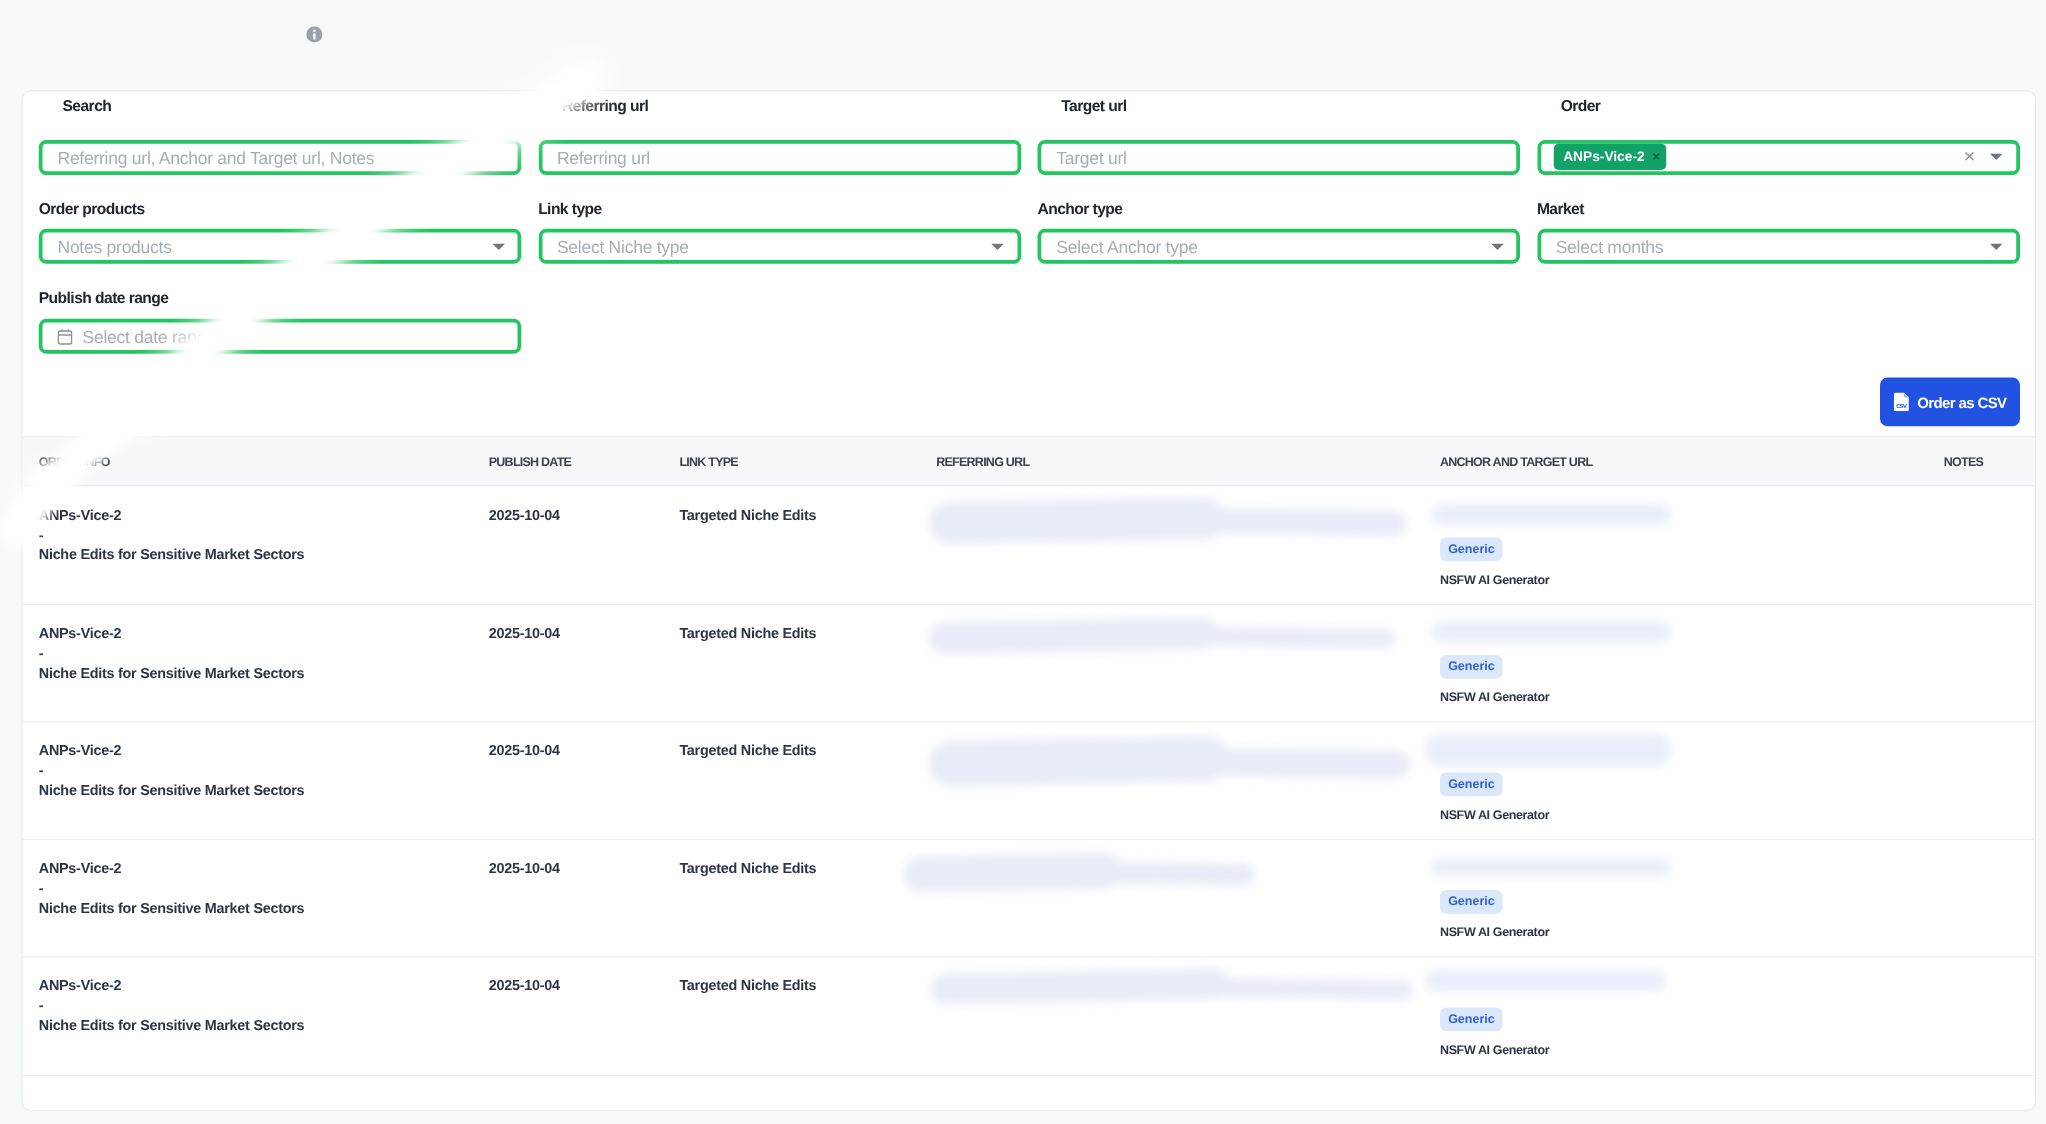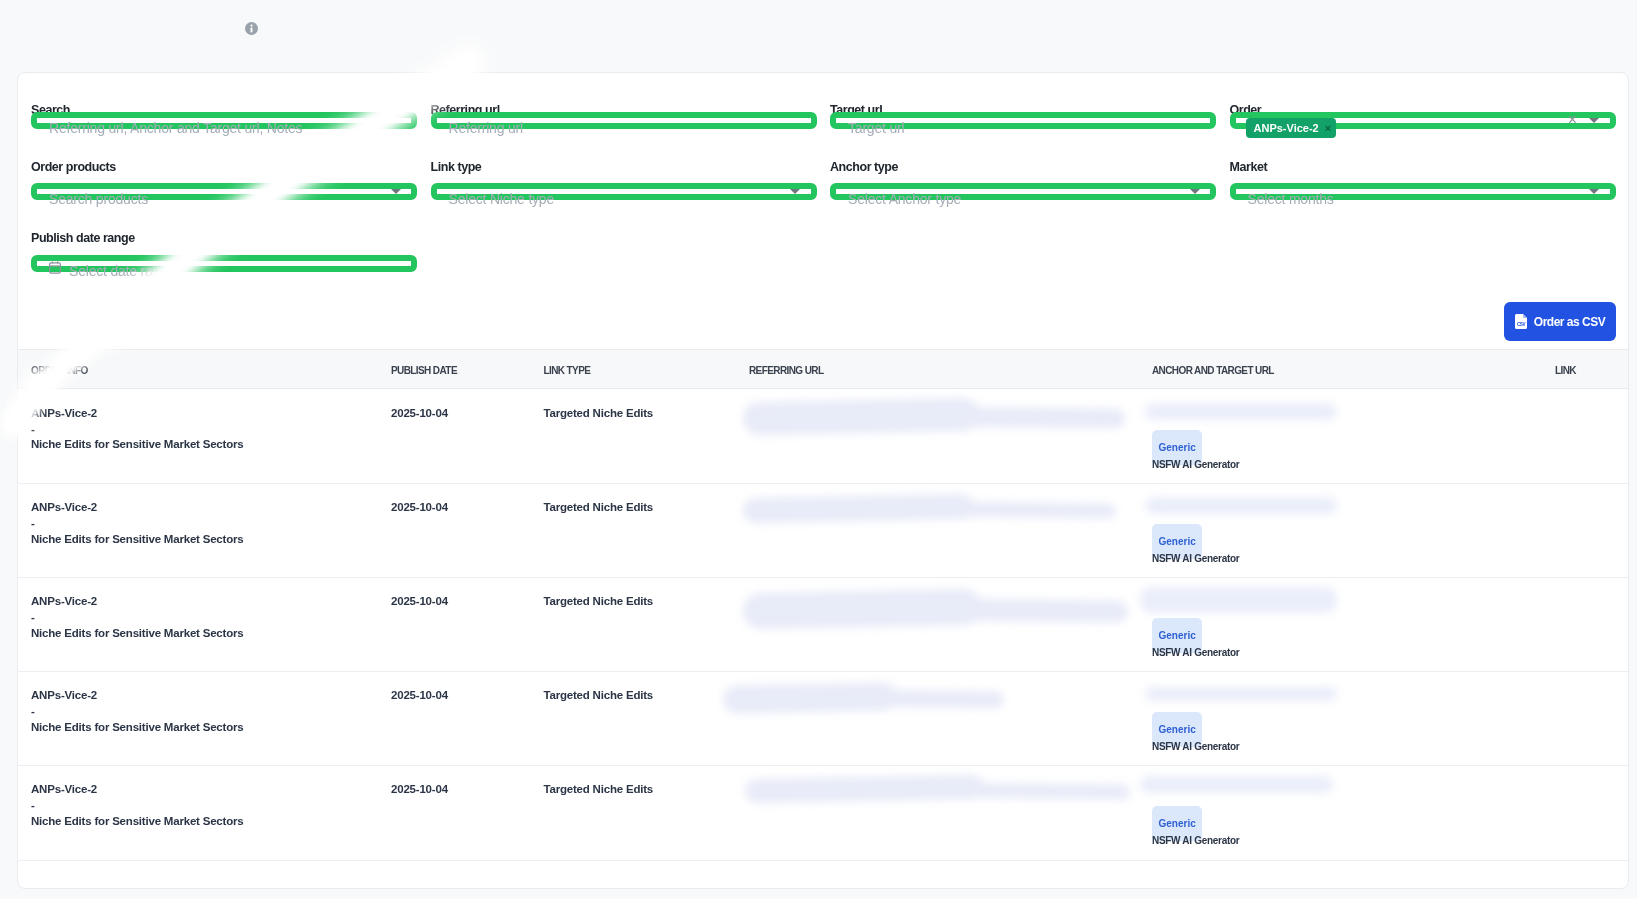--- a/index.html
+++ b/index.html
@@ -12,30 +12,30 @@
     color:#121519; letter-spacing:-1.5px; line-height:36px; }
   .title-info { position:absolute; left:245px; top:21px; width:13px; height:13px; z-index:3; }
 
   
   .card { position:absolute; left:16.5px; top:72px; width:1612px; height:817px;
     background:#ffffff; border:1px solid #e9ecef; border-radius:8px; }
   
 
   .flabel { position:absolute; font-size:12.5px; font-weight:700; color:#20262e;
     letter-spacing:-0.45px; line-height:17px; }
-  .finput { position:absolute; width:386px; height:17px; background:#fff;
-    border:6px solid #22c55e; border-radius:6px; display:flex; align-items:flex-start;
+  .finput { position:absolute; width:386px; height:28px; background:#fff;
+    border:3px solid #22c55e; border-radius:6px; display:flex; align-items:center;
     padding:0 12px; }
   .placeholder { font-size:14px; letter-spacing:-0.2px; color:#a5adb7; line-height:20px;
     white-space:nowrap; overflow:hidden; }
   .caret { position:absolute; right:10.5px; top:50%; margin-top:-2.2px; width:0; height:0;
     border-left:5.2px solid transparent; border-right:5.2px solid transparent;
     border-top:5px solid #70767e; }
   .col1 { left:13.5px; }  .col2 { left:413px; }  .col3 { left:812.5px; }  .col4 { left:1212px; }
-  .lrow1 { top:29px; }  .irow1 { top:38.5px; }
+  .lrow1 { top:4px;margin-left:19px; }  .irow1 { top:38.5px; }
   .lrow2 { top:85.5px; } .irow2 { top:110px; }
   .lrow3 { top:157px; }  .irow3 { top:182px; }
 
   .tag { display:inline-flex; align-items:center; height:20.5px; background:#12a268;
     border-radius:4px; padding:0 5px 0 8px; }
   .tag-label { color:#fff; font-size:11px; font-weight:700; line-height:20px; }
   .tag-x { color:rgba(8,40,28,0.55); font-size:11px; font-weight:700; margin-left:6px; line-height:20px; }
   .select-clear { position:absolute; right:29px; top:50%; margin-top:-8px; width:16px; height:16px;
     color:#8a929b; font-size:16px; line-height:15px; text-align:center; font-weight:400; }
 
@@ -54,21 +54,21 @@
     letter-spacing:-0.6px; line-height:15px; white-space:nowrap; }
 
   .trow { position:absolute; left:0; width:1610px; height:94.1px; }
   .trow .sep { position:absolute; left:0; bottom:0; width:100%; height:1px; background:#eceef1; }
   .cell-text { position:absolute; font-size:11.5px; font-weight:700; color:#2b3546;
     letter-spacing:-0.2px; line-height:15.7px; white-space:nowrap; }
   .c-order { left:13.5px; top:16.5px; width:350px; }
   .c-date  { left:373.5px; top:16.5px; }
   .c-link  { left:526px;  top:16.5px; }
 
-  .badge { position:absolute; left:1134.5px; top:40.5px; height:35px; background:#dbe8fc;
+  .badge { position:absolute; left:1134.5px; top:40.5px; height:19px; background:#dbe8fc;
     border-radius:5px; display:inline-flex; align-items:center; padding:0 6.5px;
     font-size:10px; font-weight:700; color:#2f60d2; line-height:19px; }
   .target-text { position:absolute; left:1134.5px; top:67.5px; font-size:10px; font-weight:700;
     letter-spacing:-0.3px; color:#2b3546; line-height:16px; white-space:nowrap; }
 
   
   .smear { position:absolute; filter:blur(4px); }
   .smear .s1, .smear .s2 { position:absolute; background:#e8ebf8; border-radius:22px; }
   .smear .s1 { left:0; top:2%; height:92%; width:62%; transform:rotate(-1.1deg); }
   .smear .s2 { left:28%; top:22%; height:56%; width:72%; transform:rotate(0.7deg); border-radius:14px; }
@@ -112,21 +112,21 @@
       <span class="tag">
         <span class="tag-label">ANPs-Vice-2</span>
         <span class="tag-x">×</span>
       </span>
       <span class="select-clear">×</span>
       <span class="caret"></span>
     </div>
 
     <div class="flabel col1 lrow2">Order products</div>
     <div class="finput col1 irow2">
-      <span class="placeholder">Search products</span>
+      <span class="placeholder">Notes products</span>
       <span class="caret"></span>
     </div>
 
     <div class="flabel col2 lrow2">Link type</div>
     <div class="finput col2 irow2">
       <span class="placeholder">Select Niche type</span>
       <span class="caret"></span>
     </div>
 
     <div class="flabel col3 lrow2">Anchor type</div>
@@ -165,21 +165,21 @@
       <span>Order as CSV</span>
     </button>
 
     <div class="tdivider"></div>
     <div class="thead">
       <div class="th" style="left:13.5px;">ORDER INFO</div>
       <div class="th" style="left:373.5px;">PUBLISH DATE</div>
       <div class="th" style="left:526px;">LINK TYPE</div>
       <div class="th" style="left:731.5px;">REFERRING URL</div>
       <div class="th" style="left:1134.5px;">ANCHOR AND TARGET URL</div>
-      <div class="th" style="left:1537.5px;">LINK</div>
+      <div class="th" style="left:1537.5px;">NOTES</div>
     </div>
 
     <div class="trow" style="top:316.5px;">
       <div class="cell-text c-order">
         <div>ANPs-Vice-2</div>
         <div>-</div>
         <div>Niche Edits for Sensitive Market Sectors</div>
       </div>
       <div class="cell-text c-date">2025-10-04</div>
       <div class="cell-text c-link">Targeted Niche Edits</div>

